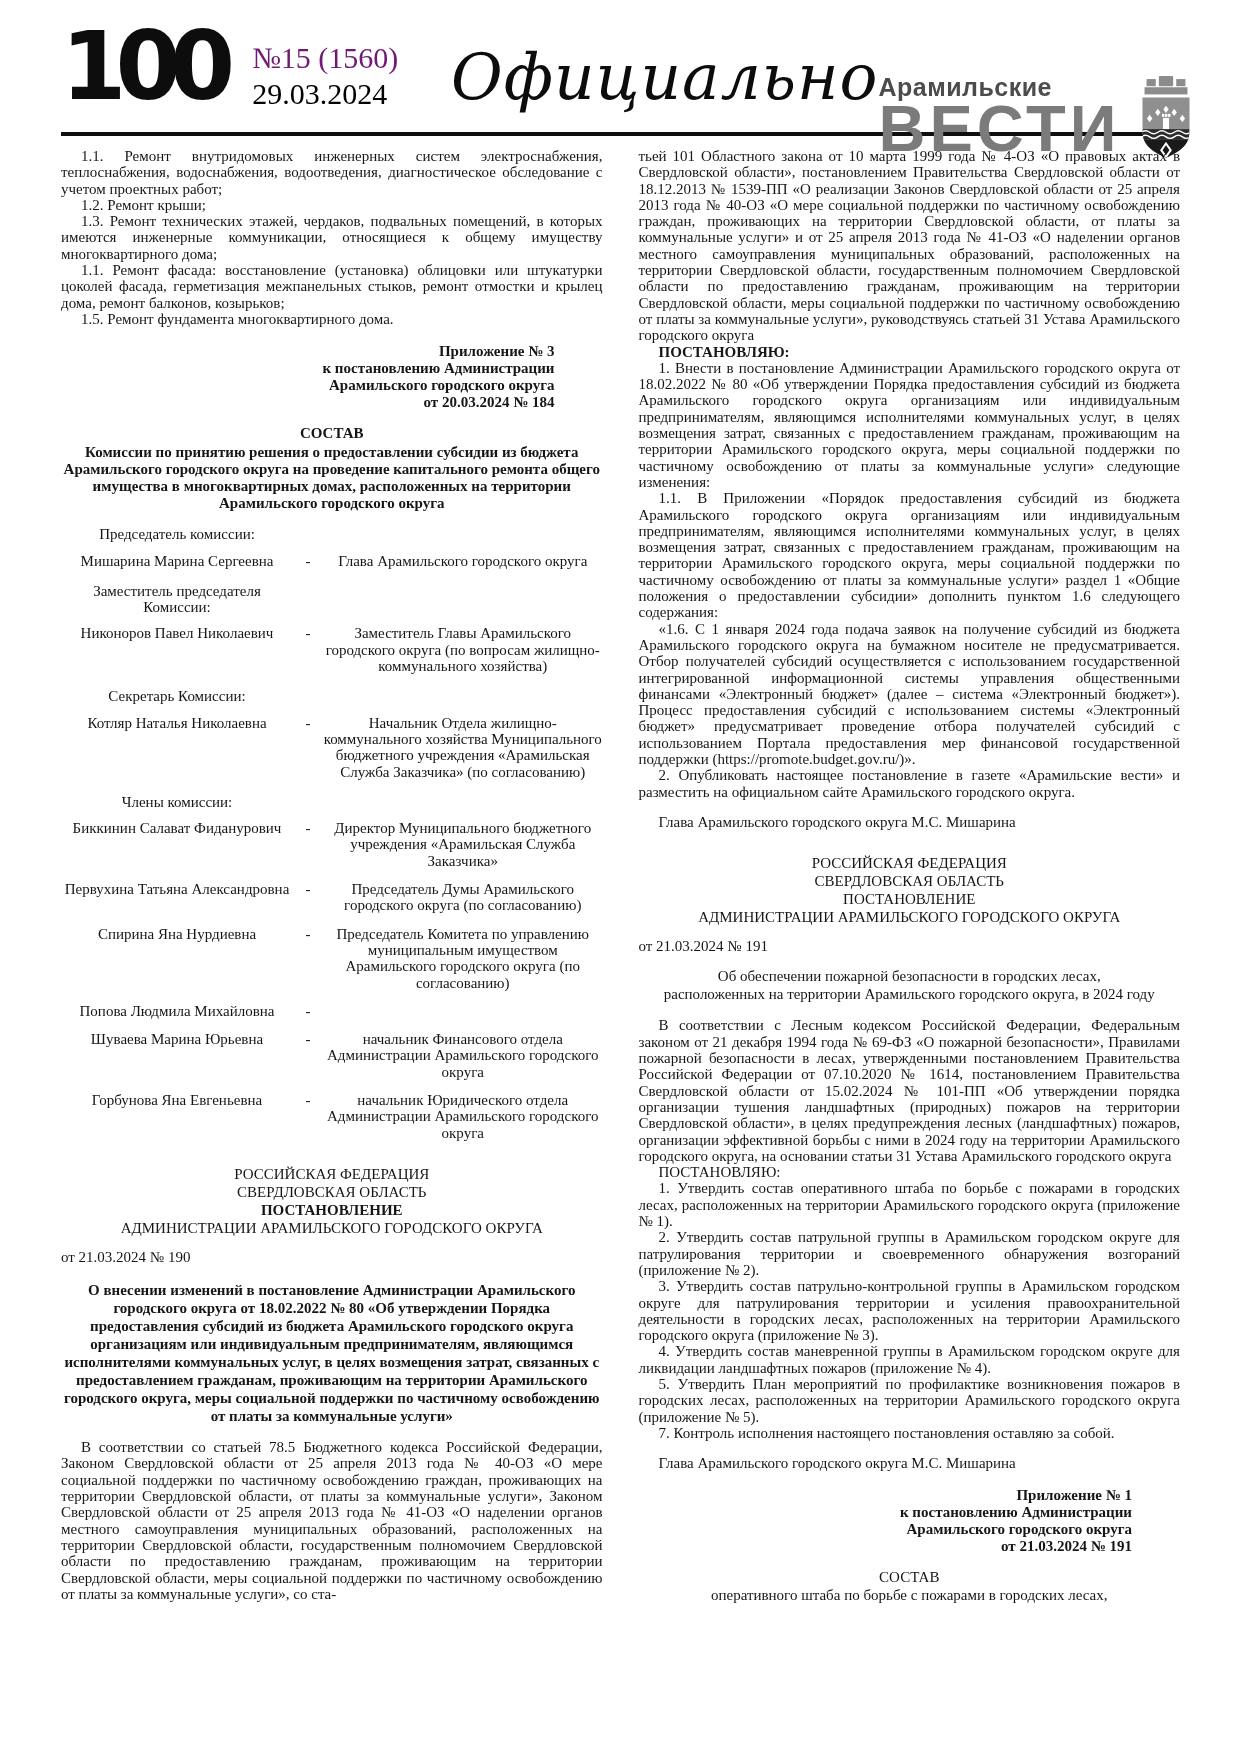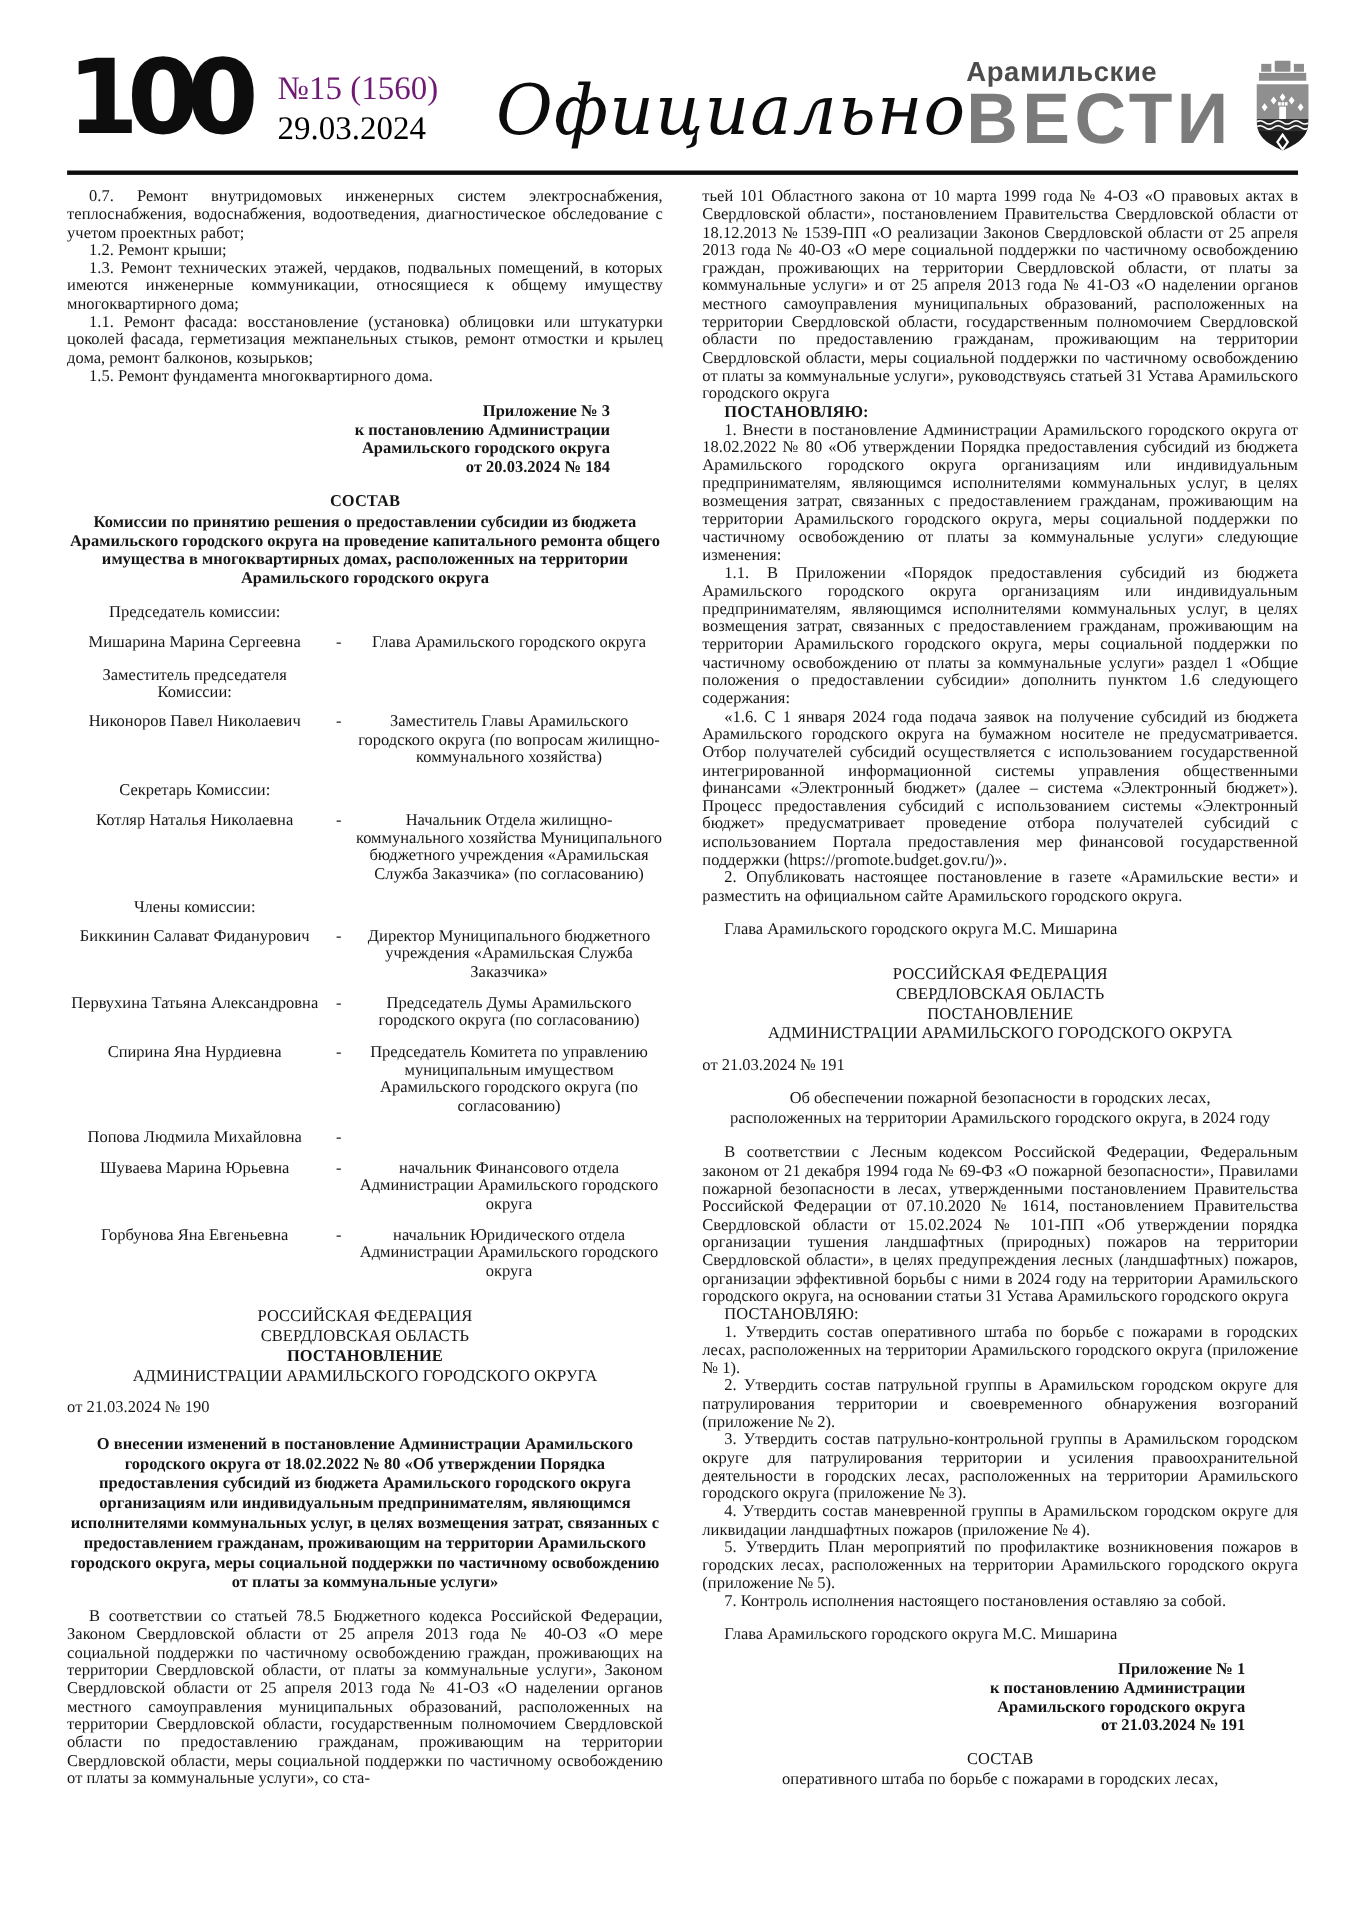--- a/index.html
+++ b/index.html
@@ -1,35 +1,35 @@
 <!DOCTYPE html>
 <html lang="ru"><head>
 <meta charset="utf-8">
 <style>
   html,body{margin:0;padding:0;background:#ffffff;}
   .page{
     width:1215px;height:1754px;margin:0 auto;background:#fff;box-sizing:border-box;
-    padding:47px 48px 24px;position:relative;overflow:hidden;
+    padding:24px 48px 24px;position:relative;overflow:hidden;
     font-family:"Liberation Serif","DejaVu Serif",serif;color:#161616;
   }
   
   .hdr{display:flex;align-items:flex-start;height:104px;}
   .hdr-left{display:flex;gap:16px;width:390px;flex:0 0 auto;}
   .pagenum{
     font-family:"DejaVu Sans","Liberation Sans",sans-serif;font-weight:900;
     font-size:94px;line-height:.92;letter-spacing:-11px;color:#0d0d0d;padding-right:12px;
   }
   .issue-wrap{padding-top:16px;font-size:30px;line-height:1.2;}
   .issue{color:#701a75;}
   .date{color:#000000;}
   .section-title{
     flex:1;text-align:center;font-family:"DejaVu Serif",serif;font-style:italic;
     font-size:63px;line-height:1;padding-top:22px;color:#0c0c0c;letter-spacing:1px;
   }
-  .brand{display:flex;align-items:flex-start;gap:12px;flex:0 0 auto;padding-top:8px;}
+  .brand{display:flex;align-items:flex-start;gap:12px;flex:0 0 auto;padding-top:8px;margin-top:44px;}
   .brand-text{font-family:"Liberation Sans","DejaVu Sans",sans-serif;font-weight:bold;line-height:.92;text-align:left;}
   .brand-line1{font-size:25px;color:#4c4c4c;letter-spacing:.5px;}
   .brand-line2{font-size:65px;color:#7b7b7b;letter-spacing:4px;}
   .coat{width:66px;height:90px;flex:0 0 auto;}
   .rule{border-top:4px solid #0e0e0e;margin-top:4px;}
   
   .columns{display:flex;gap:36px;margin-top:12px;}
   .col{flex:1;font-size:15px;line-height:16.3px;text-align:justify;}
   
   .blk-p{text-indent:20px;}
@@ -100,21 +100,21 @@
           <path d="M32 66 l4.6 6.5 -4.6 6.5 -4.6 -6.5 z" fill="none" stroke="#ffffff" stroke-width="2"></path>
         </g>
       </svg>
     </div>
   </header>
 
   <div class="rule"></div>
 
   <main class="columns">
     <section class="col" id="col-left">
-        <div class="blk-p">0.7. Ремонт внутридомовых инженерных систем электроснабжения, теплоснабжения, водоснабжения, водоотведения, диагностическое обследование с учетом проектных работ;</div>
+        <div class="blk-p">1.1. Ремонт внутридомовых инженерных систем электроснабжения, теплоснабжения, водоснабжения, водоотведения, диагностическое обследование с учетом проектных работ;</div>
         <div class="blk-p">1.2. Ремонт крыши;</div>
         <div class="blk-p">1.3. Ремонт технических этажей, чердаков, подвальных помещений, в которых имеются инженерные коммуникации, относящиеся к общему имуществу многоквартирного дома;</div>
         <div class="blk-p">1.1. Ремонт фасада: восстановление (установка) облицовки или штукатурки цоколей фасада, герметизация межпанельных стыков, ремонт отмостки и крылец дома, ремонт балконов, козырьков;</div>
         <div class="blk-p">1.5. Ремонт фундамента многоквартирного дома.</div>
         <div class="blk-appendix">
           <div class="hl-bold">Приложение № 3</div>
           <div class="hl-bold">к постановлению Администрации</div>
           <div class="hl-bold">Арамильского городского округа</div>
           <div class="hl-bold">от 20.03.2024 № 184</div>
         </div>

